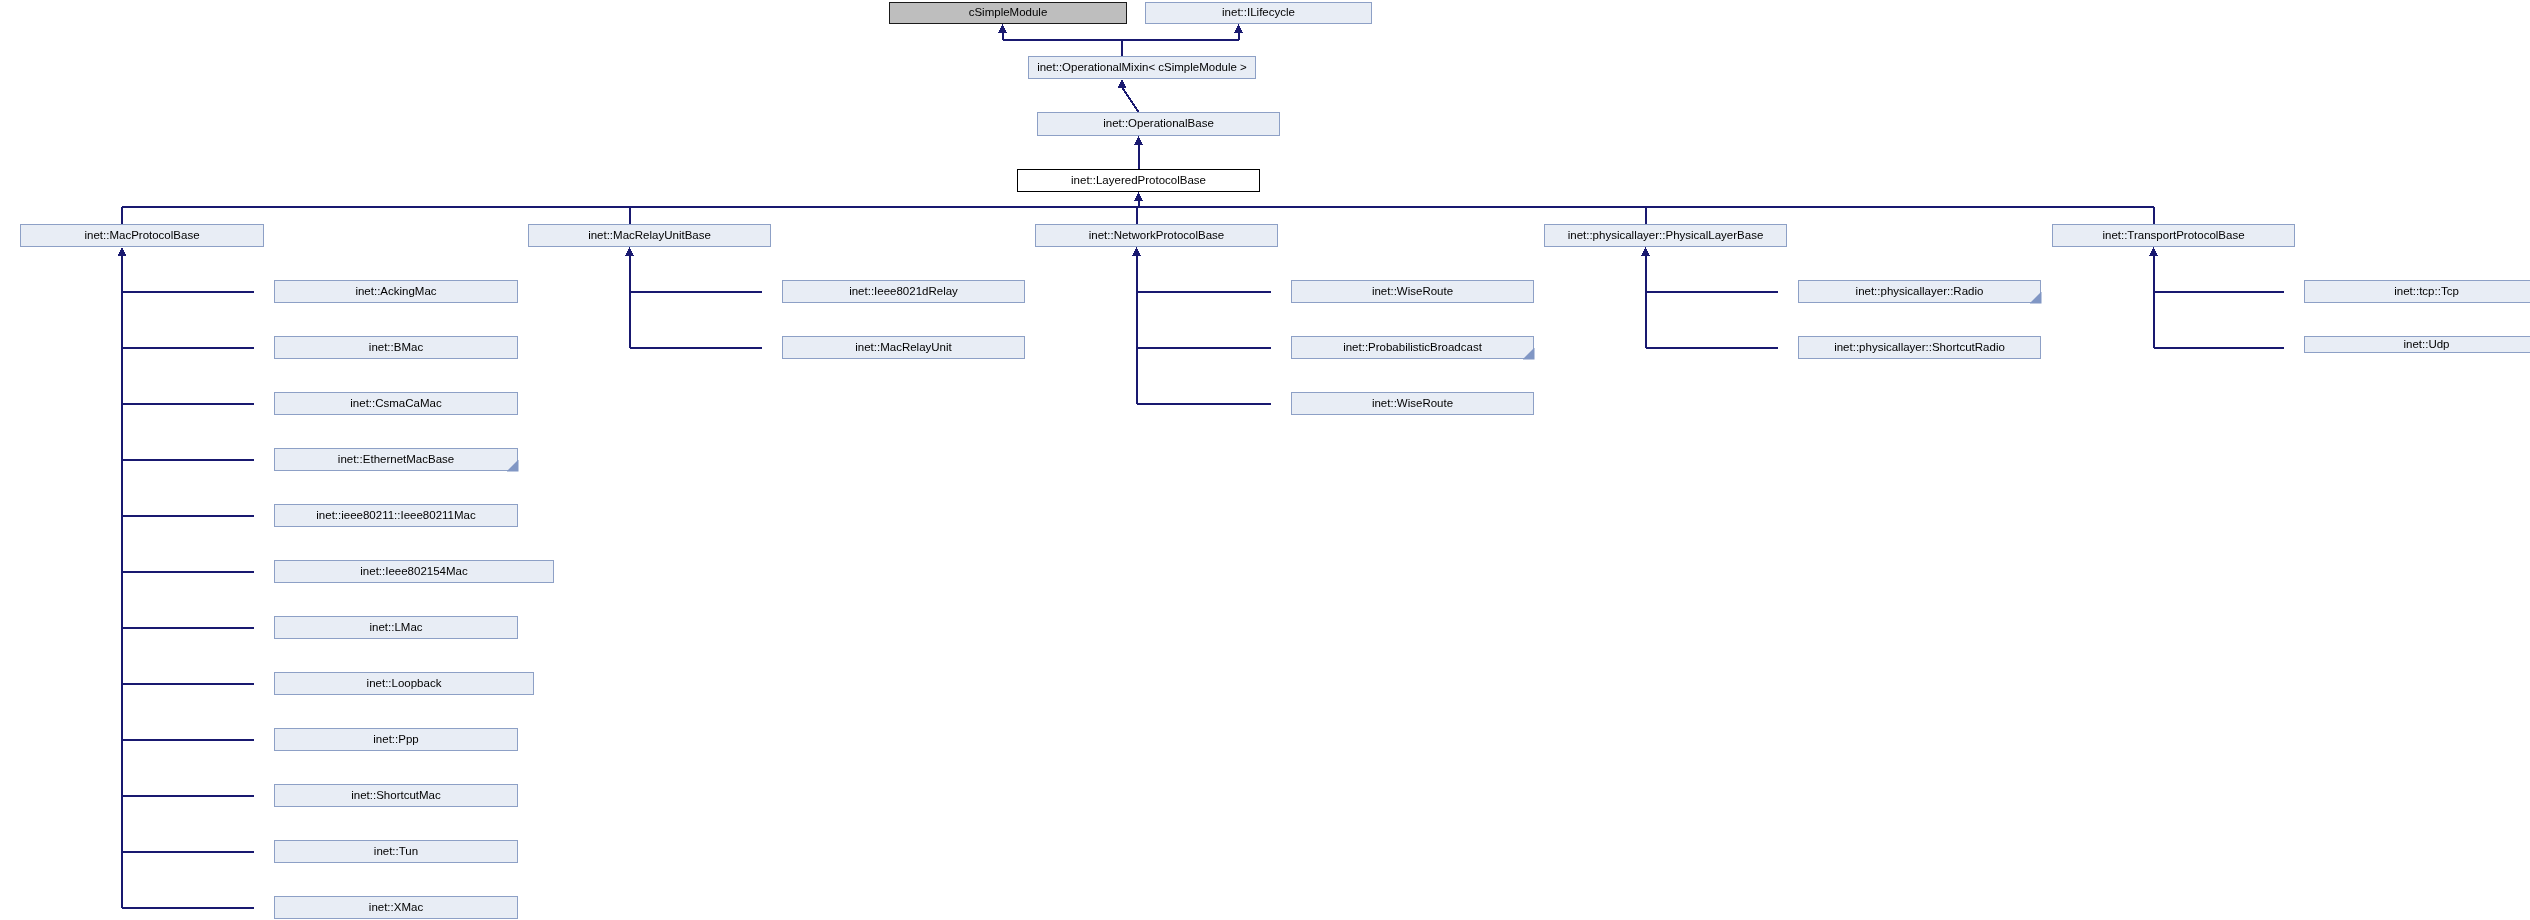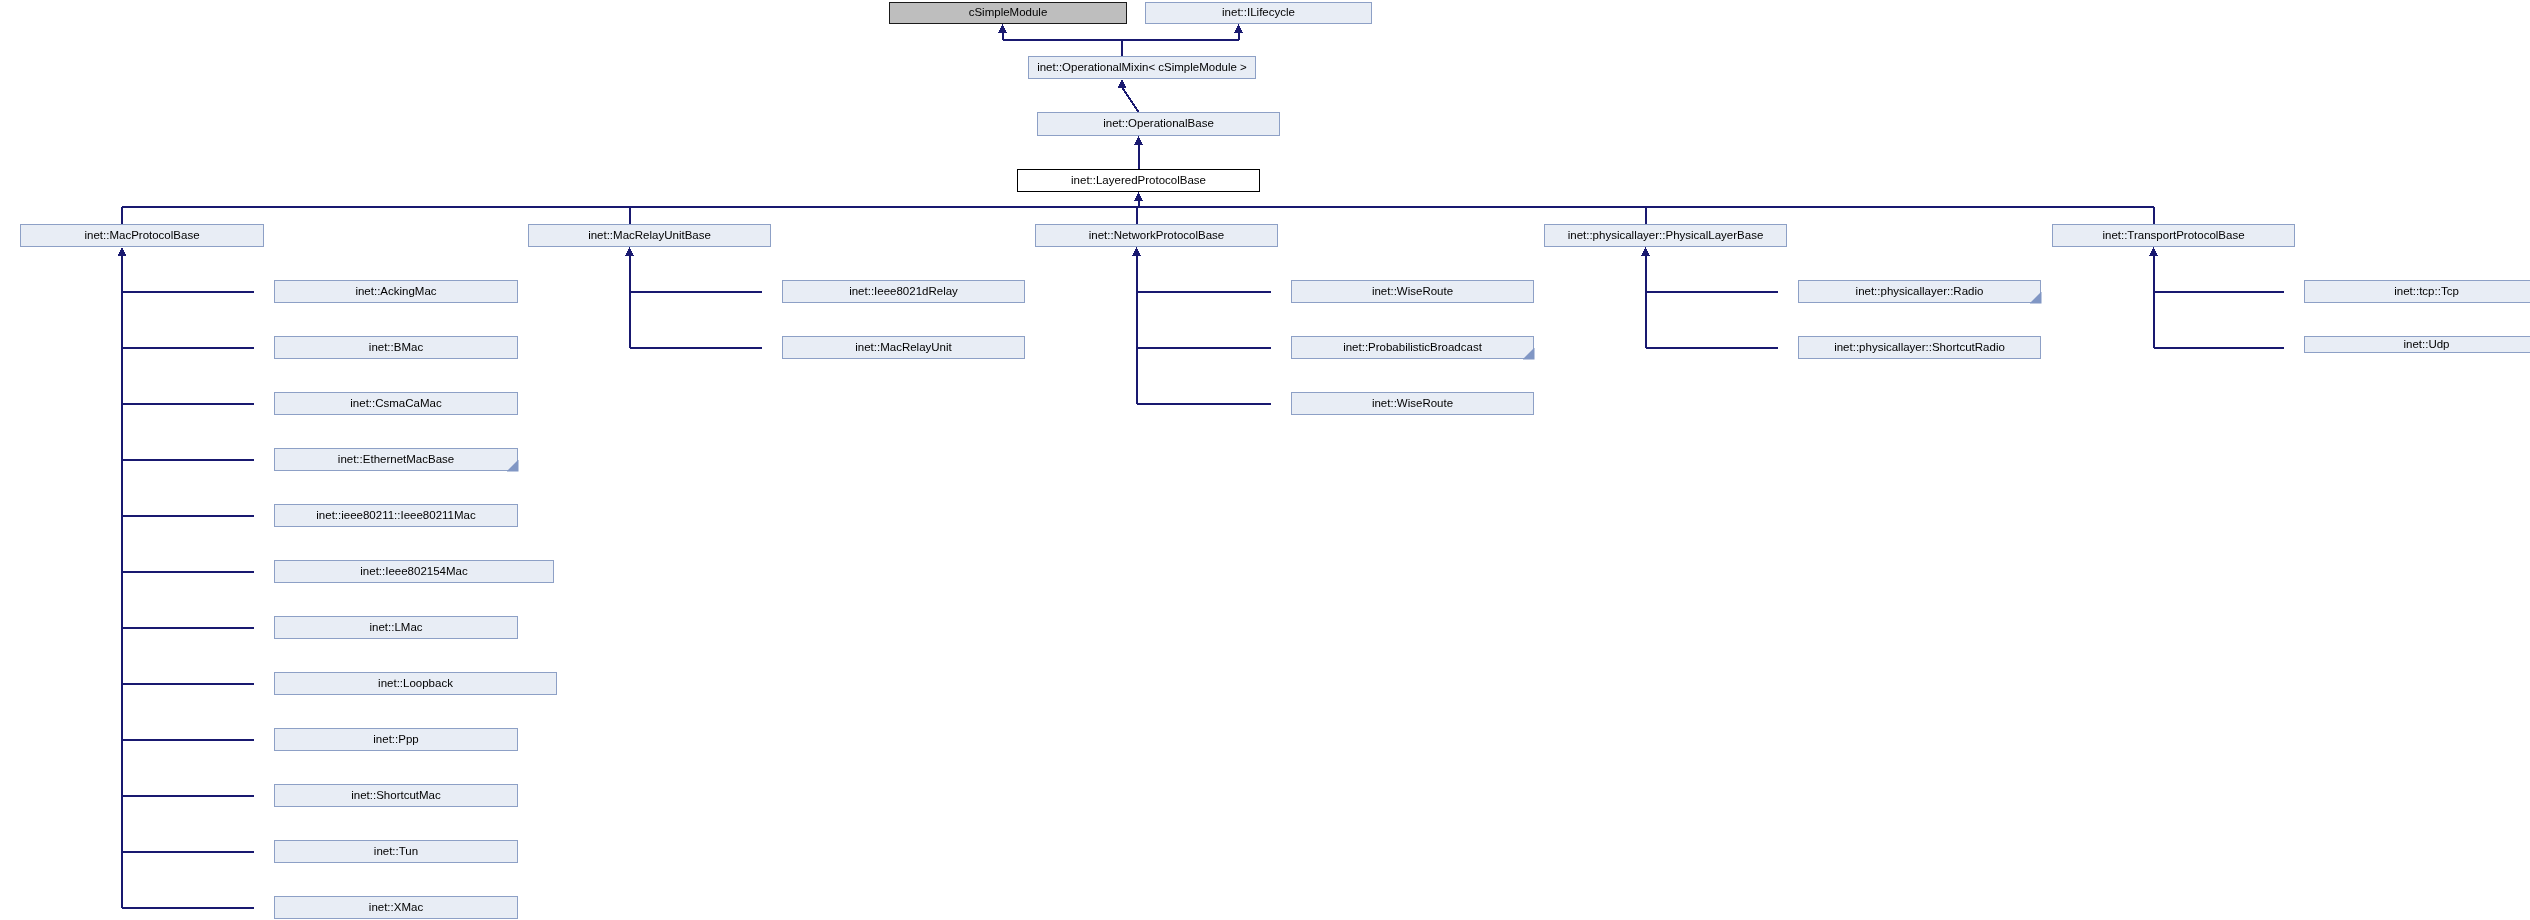--- a/index.html
+++ b/index.html
@@ -88,21 +88,21 @@
       </div>
       <div class="node blue" style="left: 254px; top: 504px; width: 244px; height: 23px;">
         <span class="lbl">inet::ieee80211::Ieee80211Mac</span>
       </div>
       <div class="node blue" style="left: 254px; top: 560px; width: 280px; height: 23px;">
         <span class="lbl">inet::Ieee802154Mac</span>
       </div>
       <div class="node blue" style="left: 254px; top: 616px; width: 244px; height: 23px;">
         <span class="lbl">inet::LMac</span>
       </div>
-      <div class="node blue" style="left: 254px; top: 672px; width: 283px; height: 23px; align-items: center;">
+      <div class="node blue" style="left: 254px; top: 672px; width: 260px; height: 23px; align-items: center;">
         <span class="lbl">inet::Loopback</span>
       </div>
       <div class="node blue" style="left: 254px; top: 728px; width: 244px; height: 23px;">
         <span class="lbl">inet::Ppp</span>
       </div>
       <div class="node blue" style="left: 254px; top: 784px; width: 244px; height: 23px;">
         <span class="lbl">inet::ShortcutMac</span>
       </div>
       <div class="node blue" style="left: 254px; top: 840px; width: 244px; height: 23px;">
         <span class="lbl">inet::Tun</span>

